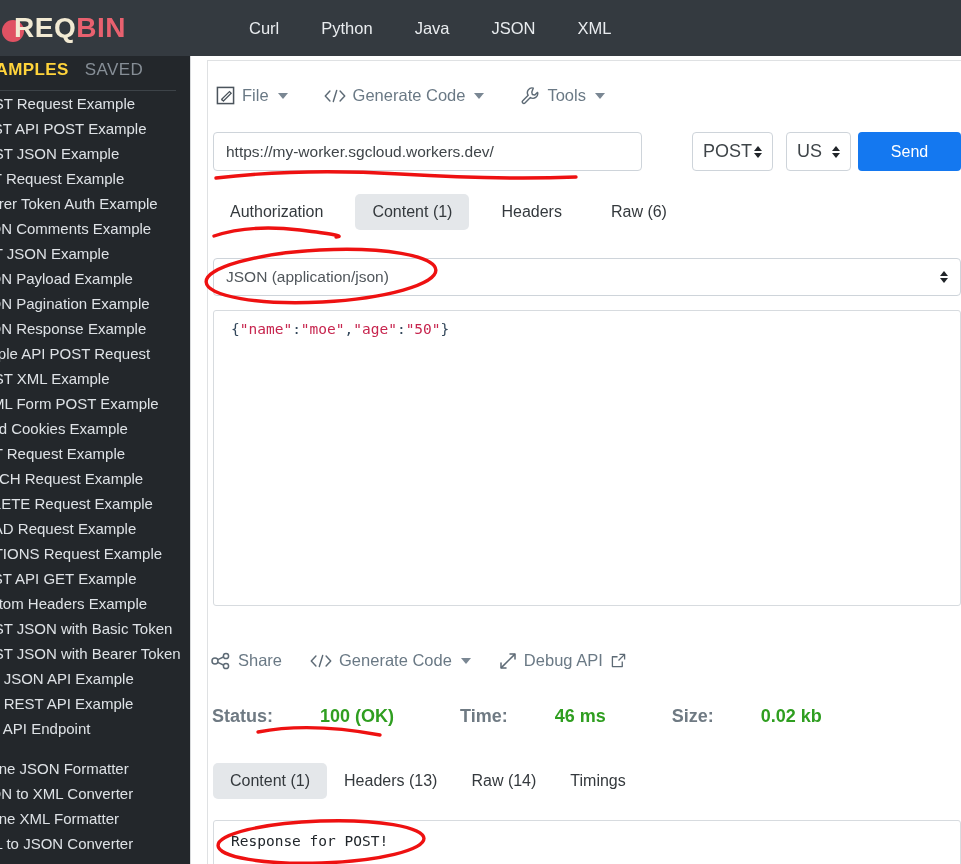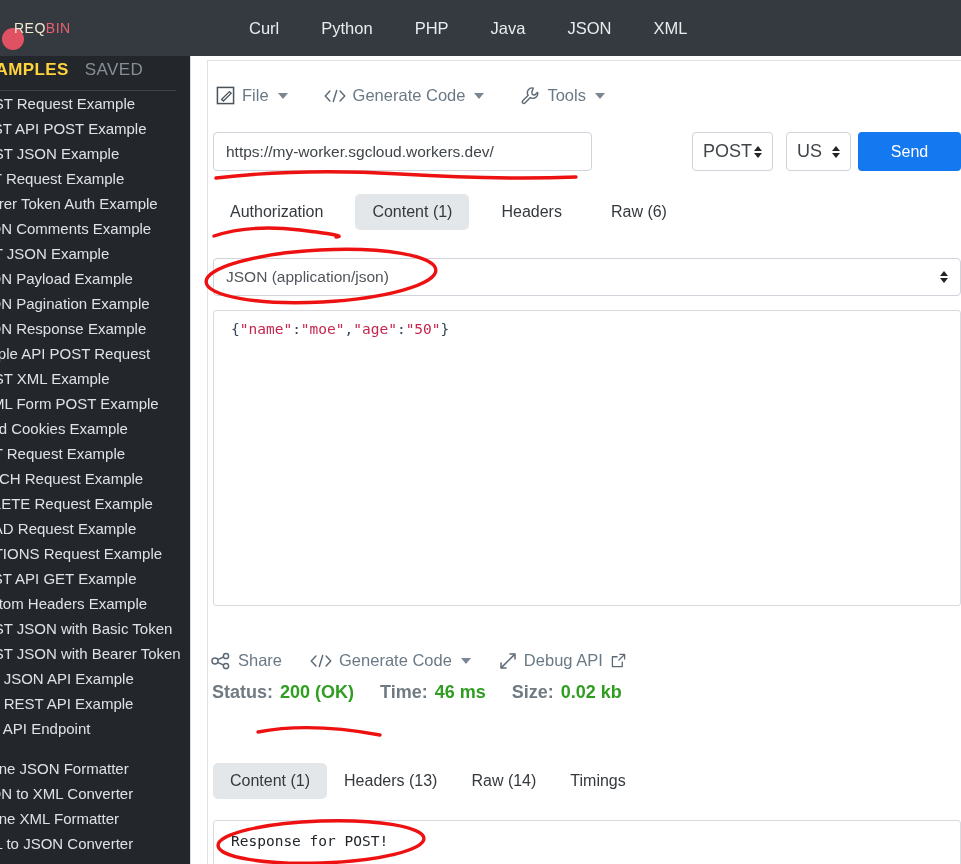--- a/index.html
+++ b/index.html
@@ -13,21 +13,21 @@
 
   
   #topnav {
     position: absolute; top: 0; left: 0;
     width: 961px; height: 56px;
     background: #343a40;
     z-index: 20;
   }
   #brand {
     position: absolute; left: 0px; top: 6px;
-    font-size: 14px; font-weight: normal;
+    font-size: 28px; font-weight: bold;
     letter-spacing: 0.5px;
     white-space: nowrap;
   }
   #brand-mark {
     position: absolute; left: -12px; top: 8px;
     width: 22px; height: 22px; border-radius: 50%;
     background: #e05263;
   }
   .brand-req { color: #f2ead3; }
   .brand-bin { color: #e8616f; }
@@ -130,21 +130,21 @@
     width: 0; height: 0; margin-left: 9px;
     border-left: 5px solid transparent;
     border-right: 5px solid transparent;
     border-top: 6px solid #7a8793;
   }
   .ic { display: inline-flex; align-items: center; }
 
   
   #url-input {
     position: absolute; left: 213px; top: 132px;
-    width: 379px; height: 39px;
+    width: 429px; height: 39px;
     border: 1px solid #ced4da; border-radius: 4px;
     font-size: 15.5px; color: #3f4549;
     padding: 0 12px;
     font-family: "Liberation Sans", sans-serif;
     background: #fff; outline: none;
   }
   .sel-box {
     position: absolute; top: 132px;
     height: 39px;
     border: 1px solid #ced4da; border-radius: 4px;
@@ -224,23 +224,24 @@
   }
   .act {
     display: flex; align-items: center;
     color: #6a7985; font-size: 16.5px;
     margin-right: 28px; cursor: pointer; white-space: nowrap;
   }
   .act .tb-label { margin-left: 7px; }
 
   
   #status-row {
-    position: absolute; left: 212px; top: 682px;
+    position: absolute; left: 212px; top: 706px;
     display: flex; align-items: baseline;
     font-size: 18px;
+    gap: 40px;
   }
   .st-label { color: #6f7a83; font-weight: bold; margin-right: 7px; }
   .st-val { color: #2f9e20; font-weight: bold; margin-right: 26px; }
 
   
   #resp-tabs {
     position: absolute; left: 213px; top: 763px;
     display: flex; align-items: center;
   }
 
@@ -274,21 +275,20 @@
       <div id="brand-mark"></div>
       <div id="brand" style="position:relative;top:0;">
         <span class="brand-req">REQ</span><span class="brand-bin">BIN</span>
       </div>
     </div>
   </div>
 
   <nav id="mainmenu">
     <a class="nav-link" href="#">Curl</a>
     <a class="nav-link" href="#">Python</a>
-    <a class="nav-link" href="#">PHP</a>
     <a class="nav-link" href="#">Java</a>
     <a class="nav-link" href="#">JSON</a>
     <a class="nav-link" href="#">XML</a>
   </nav>
 
 </div>
 
 <aside id="sidebar">
   <div id="sidebar-inner">
     <div id="sidebar-tabs">
@@ -454,21 +454,21 @@
         <path d="M9 1.5 L14.5 1.5 L14.5 7" fill="none" stroke="#5d6a75" stroke-width="1.4" stroke-linejoin="round"></path>
         <path d="M14 2 L8 8" fill="none" stroke="#5d6a75" stroke-width="1.4"></path>
         <path d="M12 9 L12 14.5 L1.5 14.5 L1.5 4 L7 4" fill="none" stroke="#5d6a75" stroke-width="1.4" stroke-linejoin="round"></path>
       </svg>
     </span>
   </div>
 </div>
 
 <div id="status-row">
   <span class="st-label">Status:</span>
-  <span class="st-val">200 (OK)</span>
+  <span class="st-val">100 (OK)</span>
   <span class="st-label">Time:</span>
   <span class="st-val">46 ms</span>
   <span class="st-label">Size:</span>
   <span class="st-val">0.02 kb</span>
 </div>
 
 <div id="resp-tabs">
   <div class="tab active">Content (1)</div>
   <div class="tab">Headers (13)</div>
   <div class="tab">Raw (14)</div>

